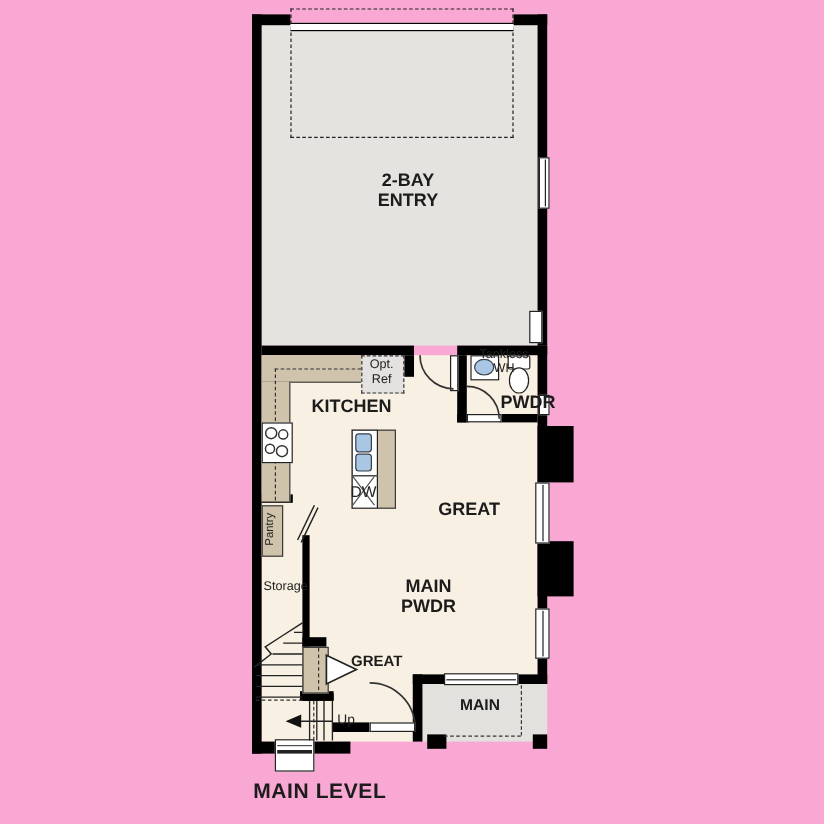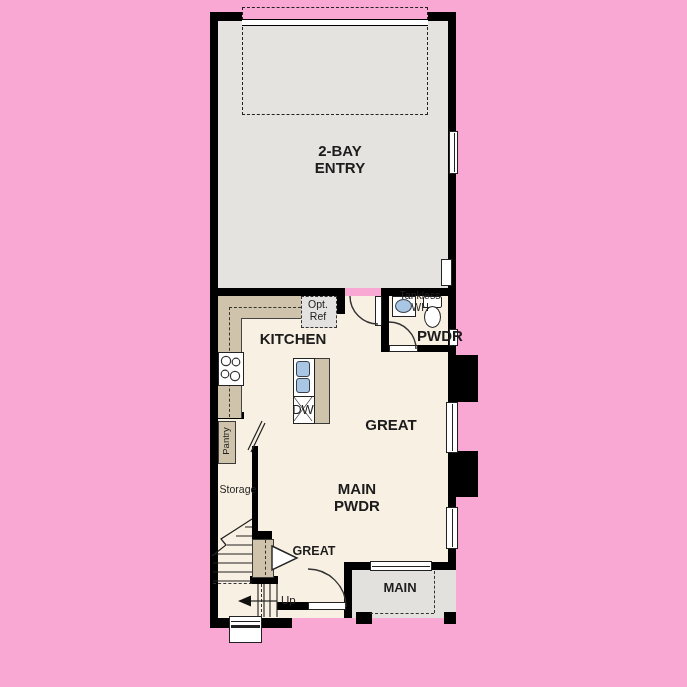--- a/index.html
+++ b/index.html
@@ -160,14 +160,15 @@
   <div class="lbl" style="left:357px;top:481px;transform:translateX(-50%);font-size:15px;">
     <div>MAIN</div>
     <div>PWDR</div>
   </div>
   <div class="sm" style="left:226px;top:441px;transform:translate(-50%,-50%) rotate(-90deg);font-size:9.5px;color:#222;">Pantry</div>
   <div class="sm" style="left:238px;top:484px;transform:translateX(-50%);font-size:10.5px;color:#222;">Storage</div>
   <div class="lbl" style="left:314px;top:544px;transform:translateX(-50%);font-size:12.5px;">GREAT</div>
   <div class="sm" style="left:281px;top:594px;font-size:11.5px;color:#222;">Up</div>
   <div class="lbl" style="left:400px;top:581px;transform:translateX(-50%);font-size:13px;">MAIN</div>
   <div class="sm" style="left:303px;top:403px;transform:translateX(-50%);font-size:13px;color:#222;">DW</div>
+  <div class="lbl" style="left:211px;top:650px;font-size:17.5px;letter-spacing:0.5px;text-align:left;">MAIN LEVEL</div>
 
 </div>
 
 </body></html>

